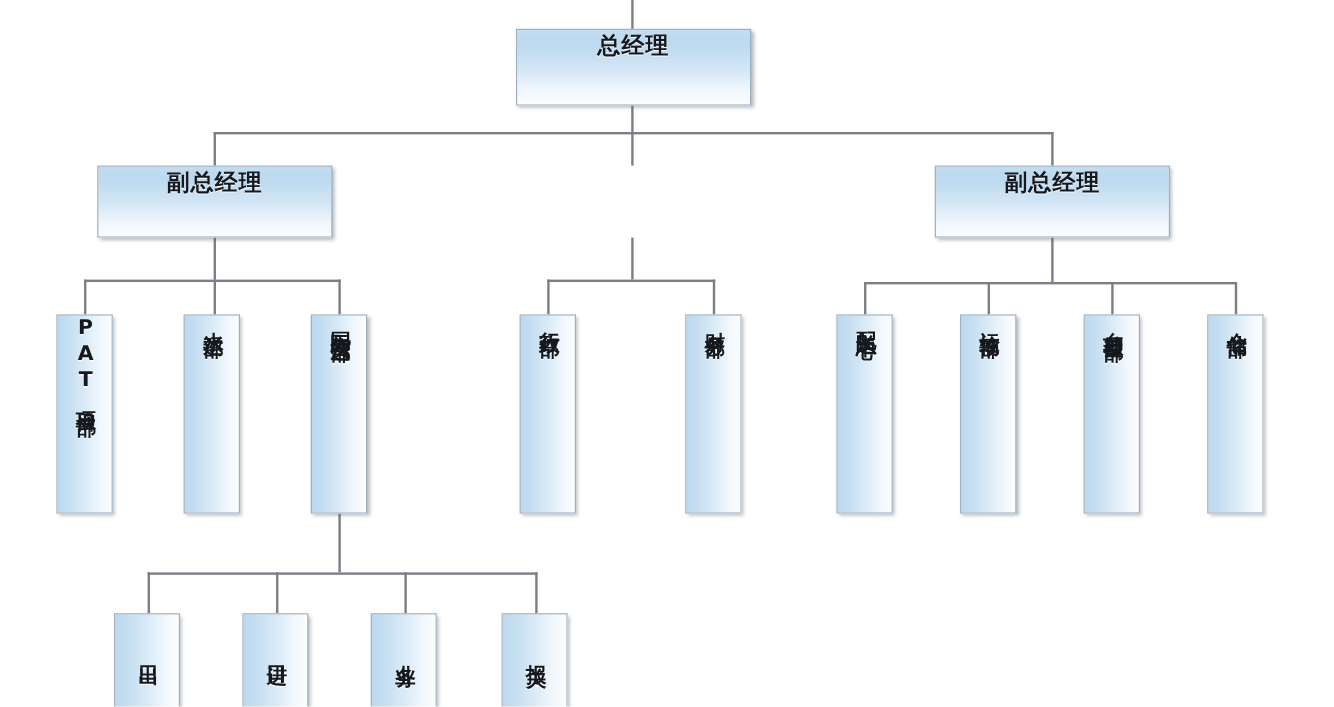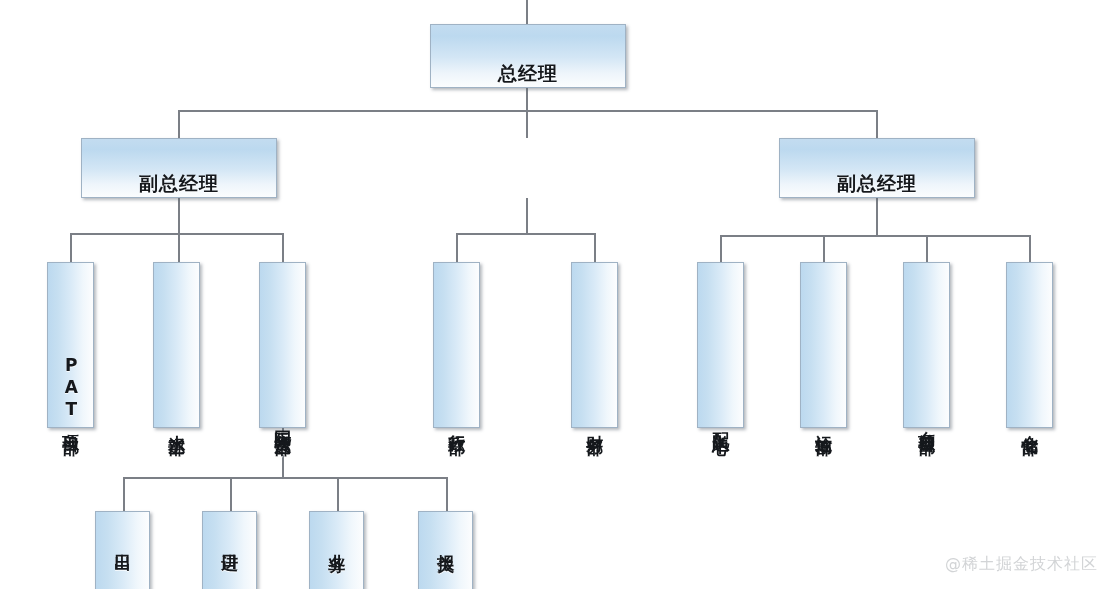--- a/index.html
+++ b/index.html
@@ -27,21 +27,21 @@
   .line.v { width: 2px; }
   .line.h { height: 2px; }
 
   
   .node {
     position: absolute;
     box-sizing: border-box;
     border: 1px solid #9fb2c4;
     box-shadow: 2px 2px 3px rgba(90,100,110,0.45);
     display: flex;
-    align-items: flex-end;
+    align-items: flex-start;
     justify-content: center;
     color: #15181c;
     letter-spacing: 1px;
   }
 
   
   .node.horiz {
     background: linear-gradient(to bottom,
         #c3dcf0 0%, #bcd9ef 18%, #d3e6f5 52%, #eef5fb 78%, #fbfdfe 100%);
     font-size: 19px;
@@ -169,15 +169,14 @@
   <div class="node vert clipped" style="left:202px; top:511px; width:55px; height:120px;">
     <span class="label">进口</span>
   </div>
   <div class="node vert clipped" style="left:309px; top:511px; width:55px; height:120px;">
     <span class="label">业务</span>
   </div>
   <div class="node vert clipped" style="left:418px; top:511px; width:55px; height:120px;">
     <span class="label">报关</span>
   </div>
 
-  <div class="watermark">@稀土掘金技术社区</div>
 
 </div>
 
 </body></html>

